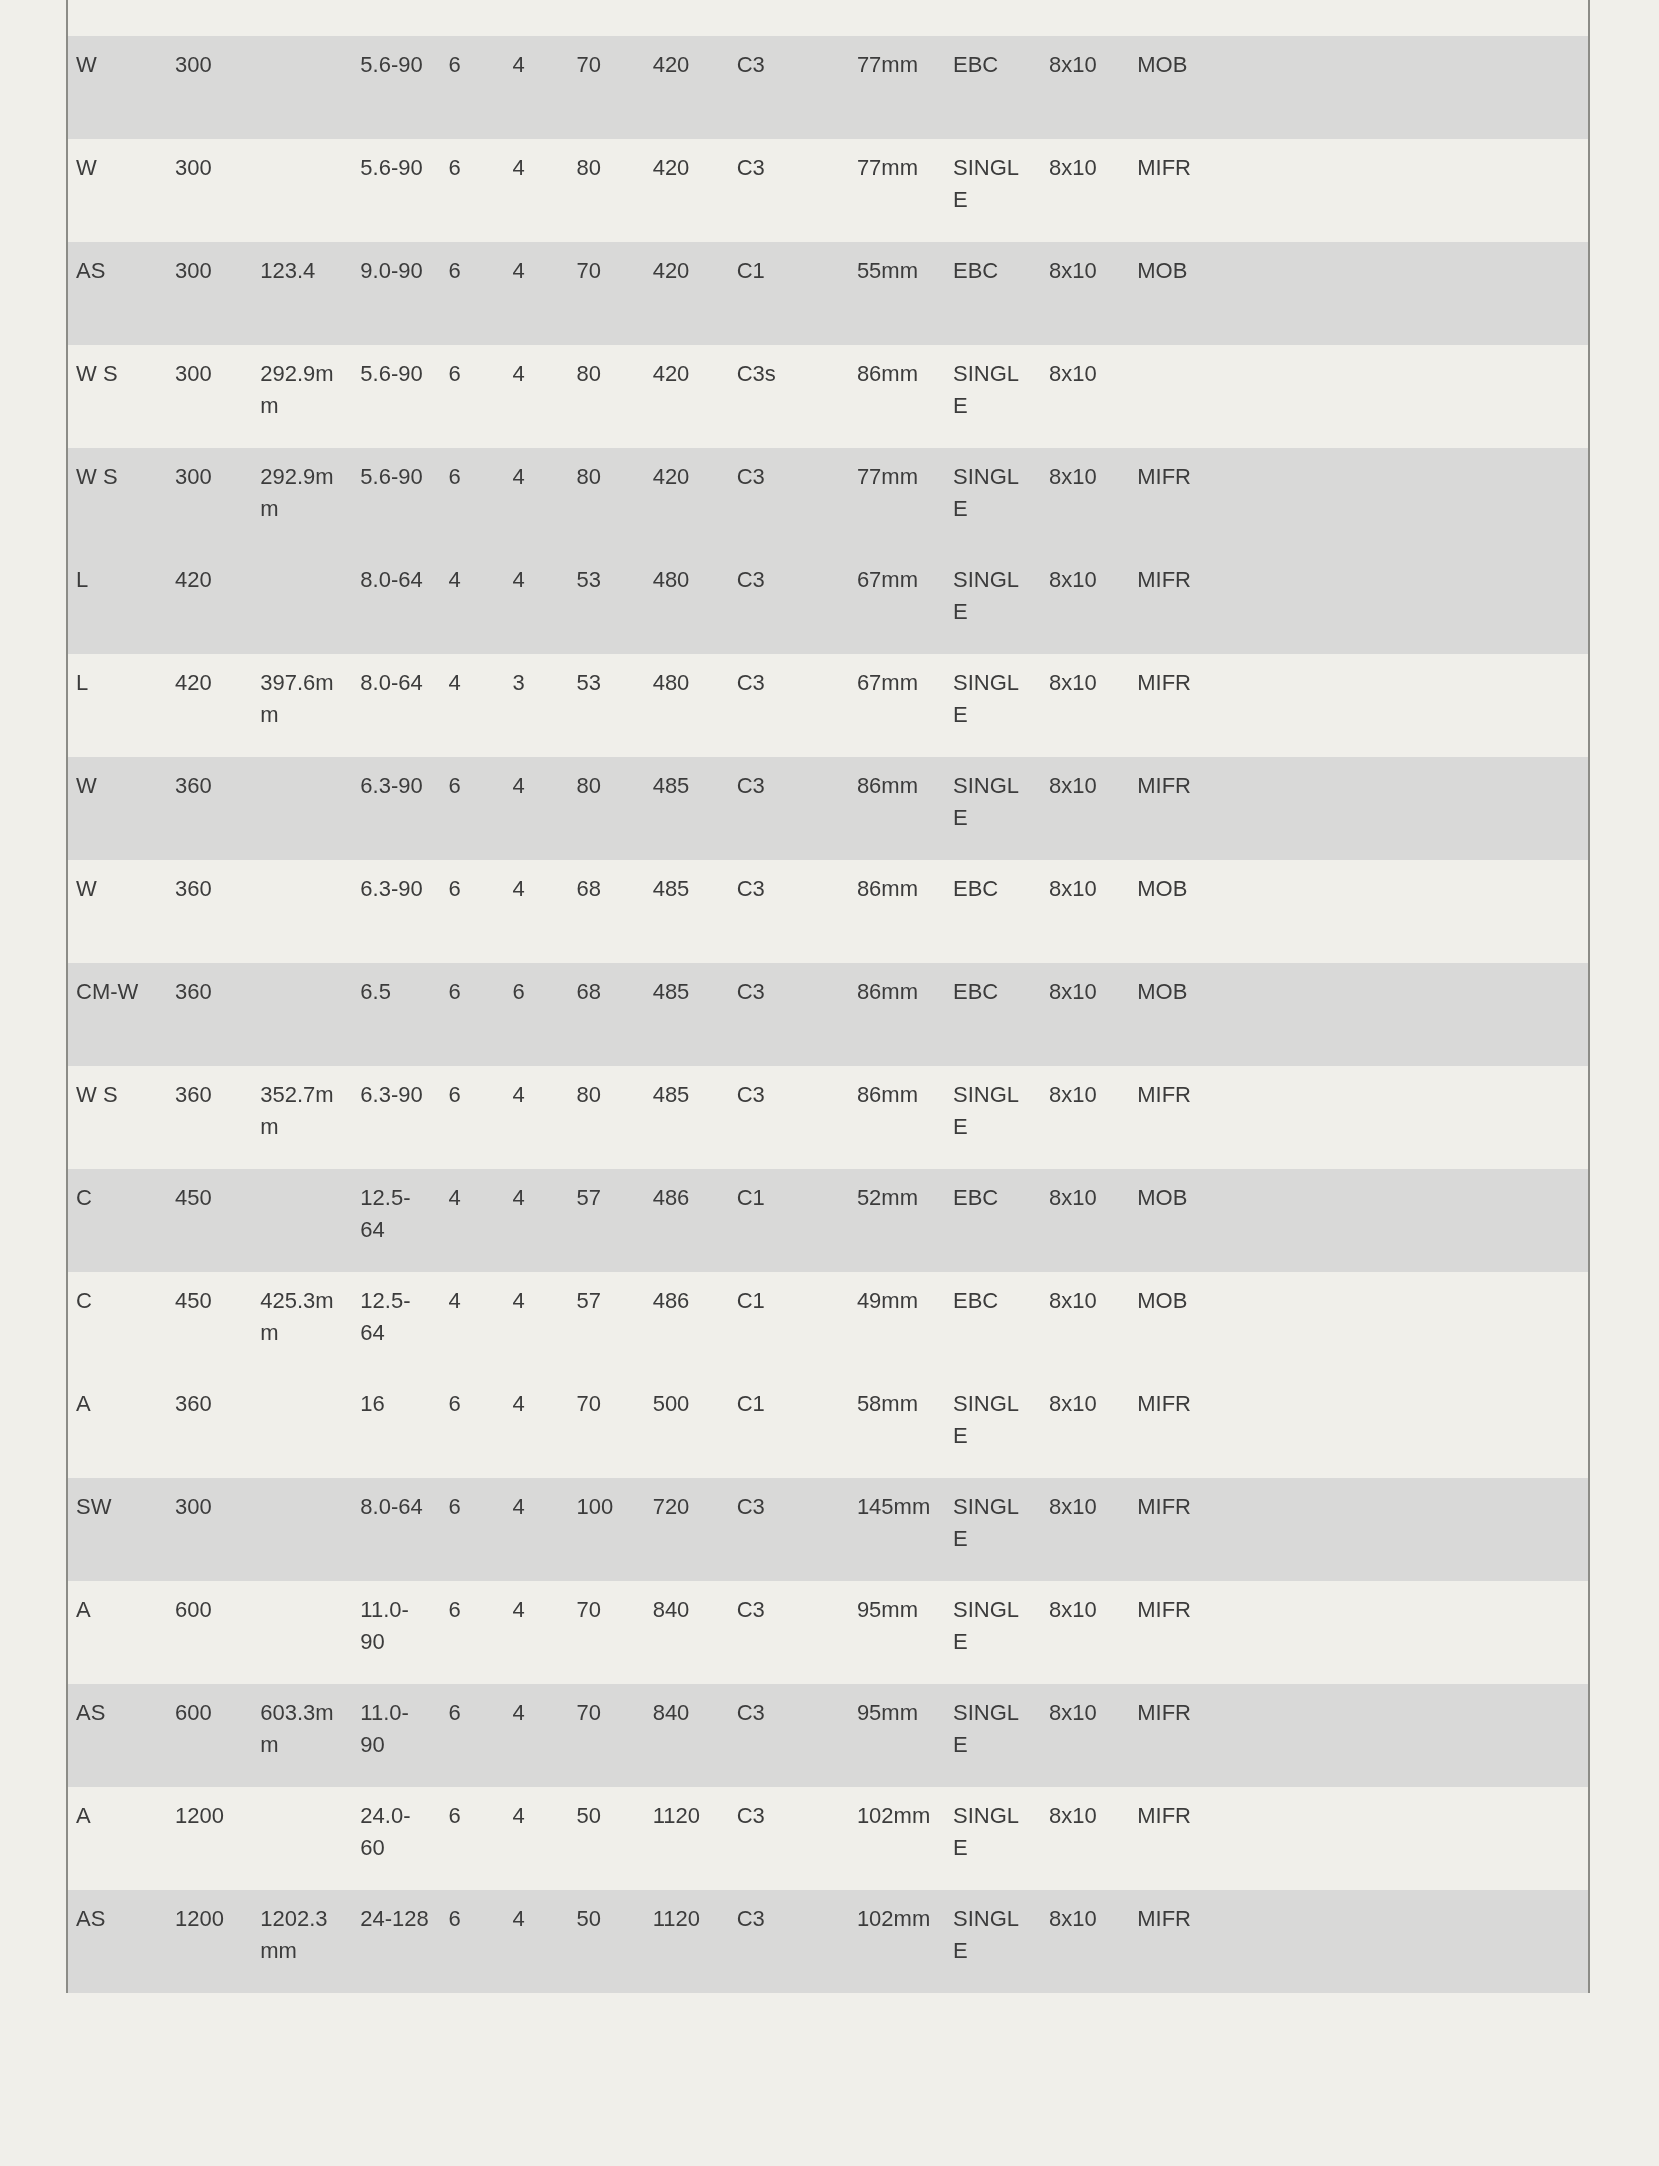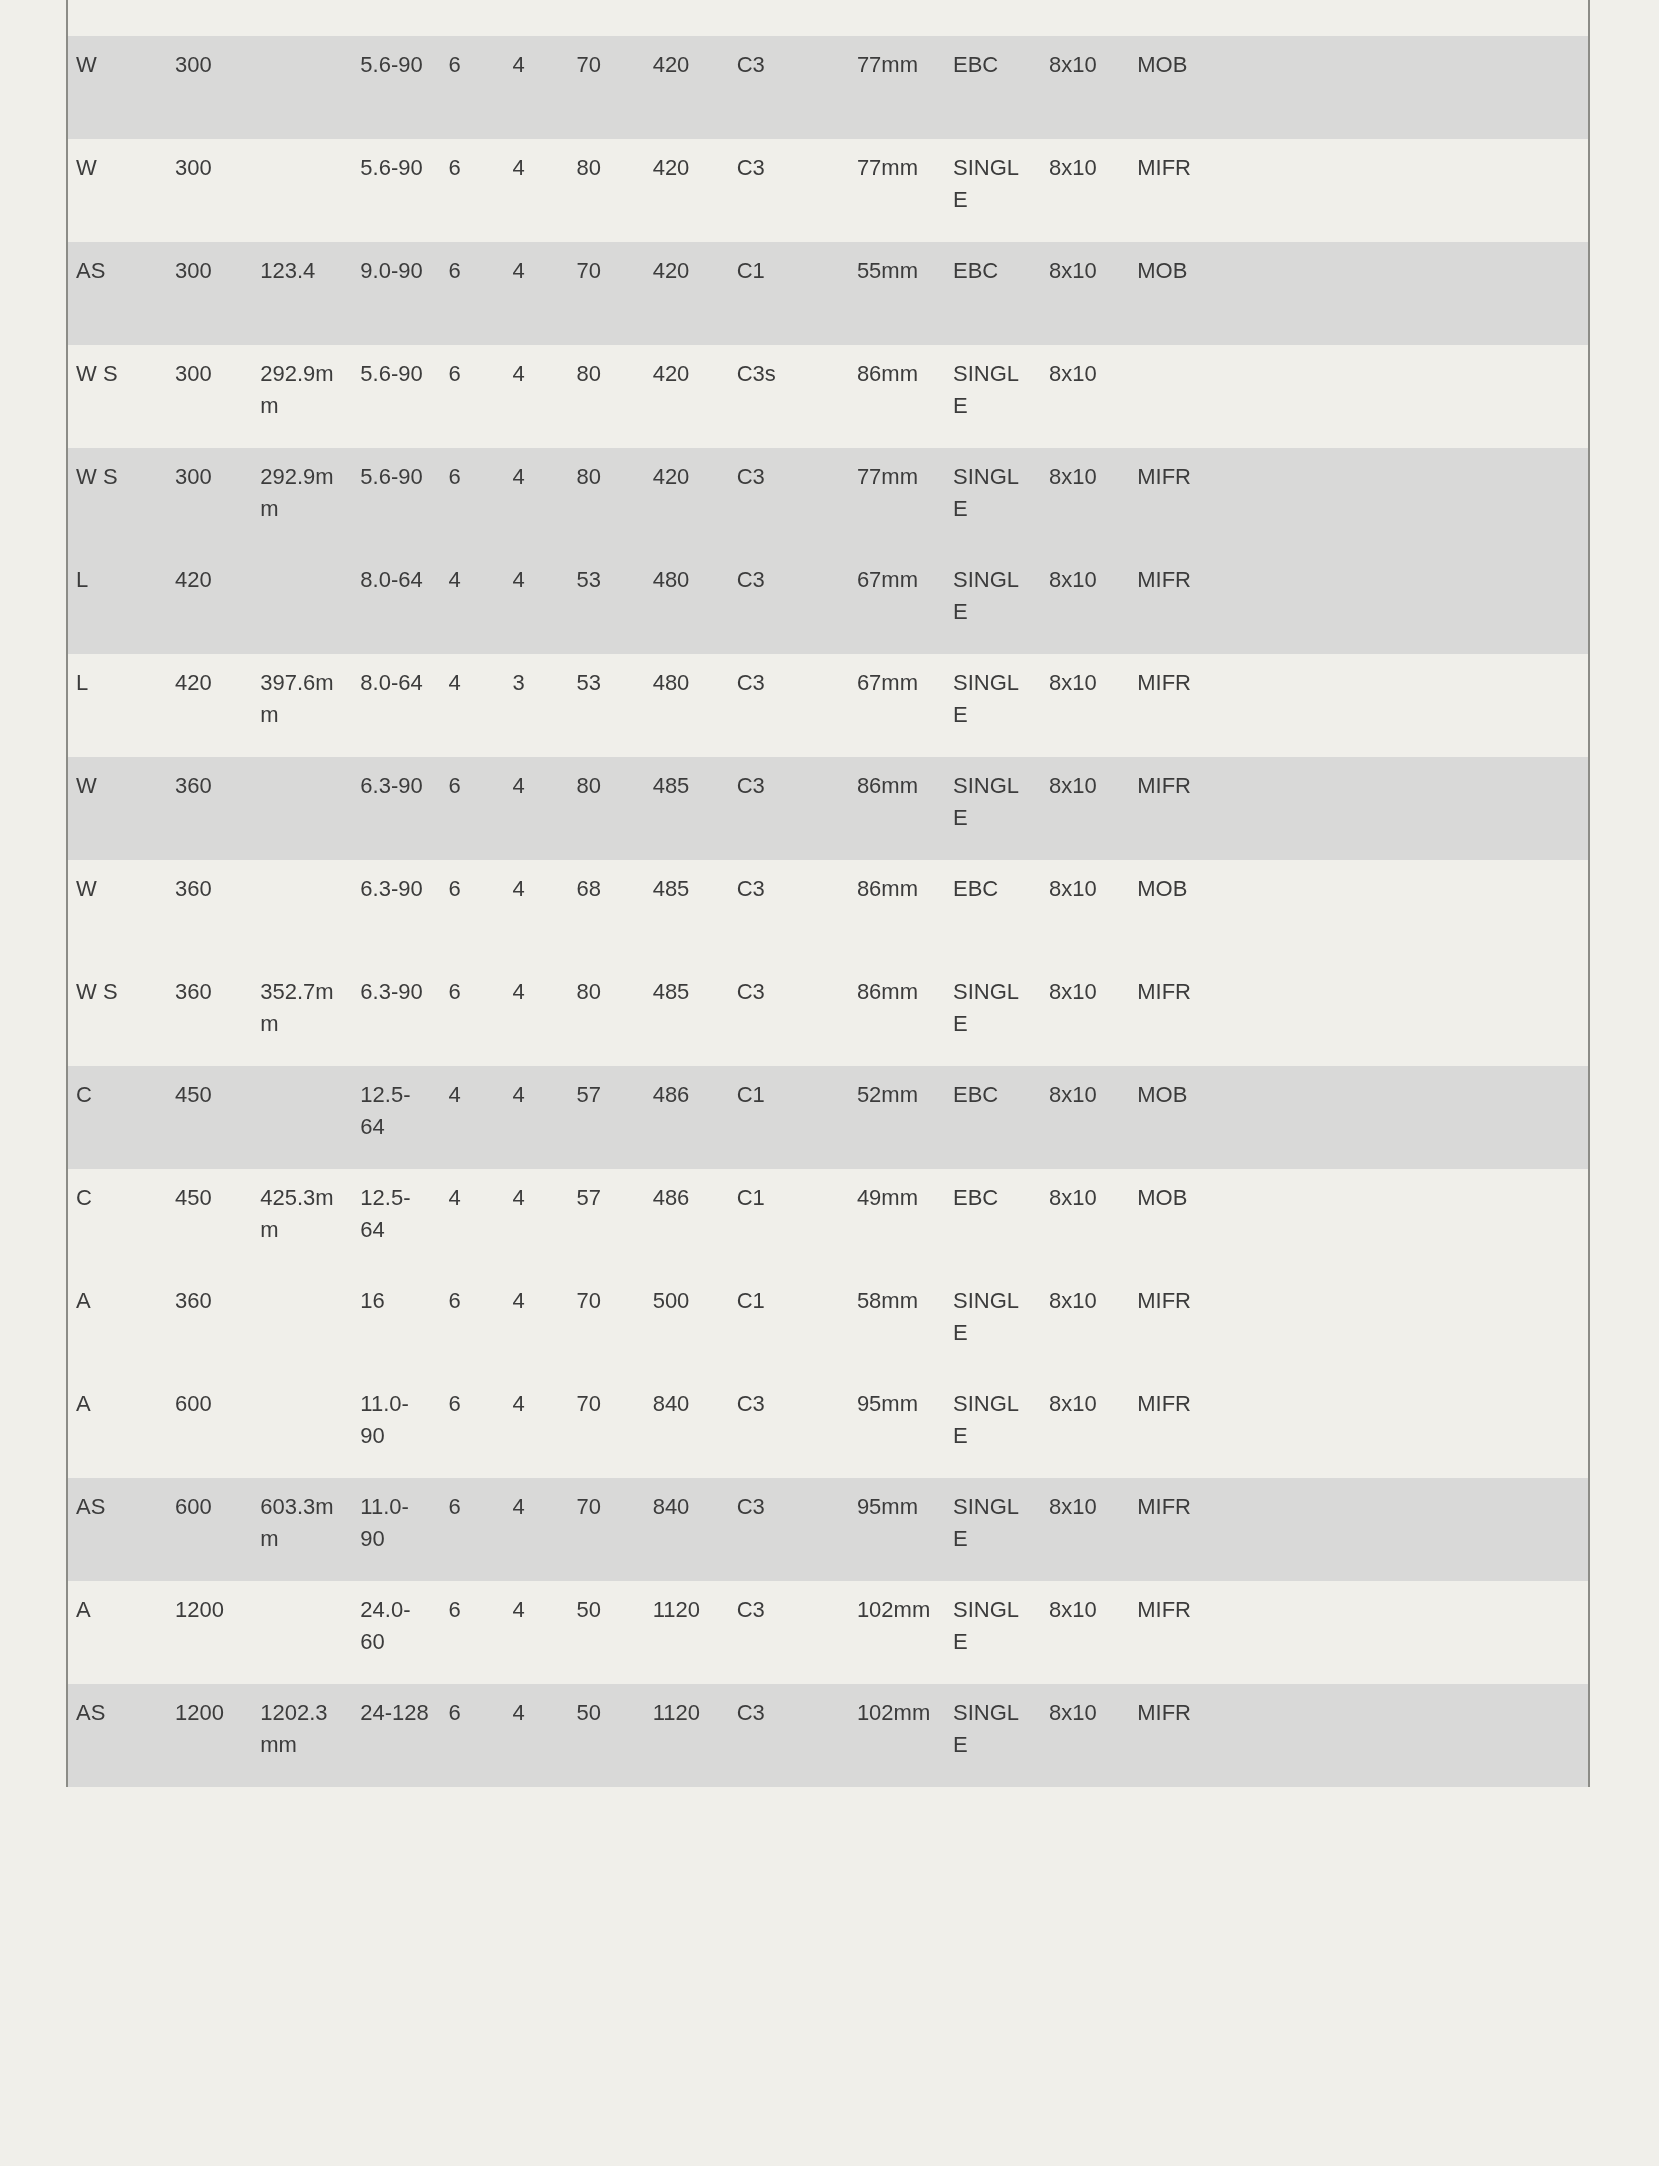--- a/index.html
+++ b/index.html
@@ -206,20 +206,35 @@
         <td>6</td>
         <td>4</td>
         <td>68</td>
         <td>485</td>
         <td>C3</td>
         <td>86mm</td>
         <td>EBC</td>
         <td>8x10</td>
         <td>MOB</td>
       </tr>
+      <tr class="row-gray">
+        <td>CM-W</td>
+        <td>360</td>
+        <td></td>
+        <td>6.5</td>
+        <td>6</td>
+        <td>6</td>
+        <td>68</td>
+        <td>485</td>
+        <td>C3</td>
+        <td>86mm</td>
+        <td>EBC</td>
+        <td>8x10</td>
+        <td>MOB</td>
+      </tr>
       <tr class="row-light">
         <td>W S</td>
         <td>360</td>
         <td>352.7mm</td>
         <td>6.3-90</td>
         <td>6</td>
         <td>4</td>
         <td>80</td>
         <td>485</td>
         <td>C3</td>
@@ -266,20 +281,35 @@
         <td>6</td>
         <td>4</td>
         <td>70</td>
         <td>500</td>
         <td>C1</td>
         <td>58mm</td>
         <td>SINGLE</td>
         <td>8x10</td>
         <td>MIFR</td>
       </tr>
+      <tr class="row-gray">
+        <td>SW</td>
+        <td>300</td>
+        <td></td>
+        <td>8.0-64</td>
+        <td>6</td>
+        <td>4</td>
+        <td>100</td>
+        <td>720</td>
+        <td>C3</td>
+        <td>145mm</td>
+        <td>SINGLE</td>
+        <td>8x10</td>
+        <td>MIFR</td>
+      </tr>
       <tr class="row-light">
         <td>A</td>
         <td>600</td>
         <td></td>
         <td>11.0-90</td>
         <td>6</td>
         <td>4</td>
         <td>70</td>
         <td>840</td>
         <td>C3</td>

